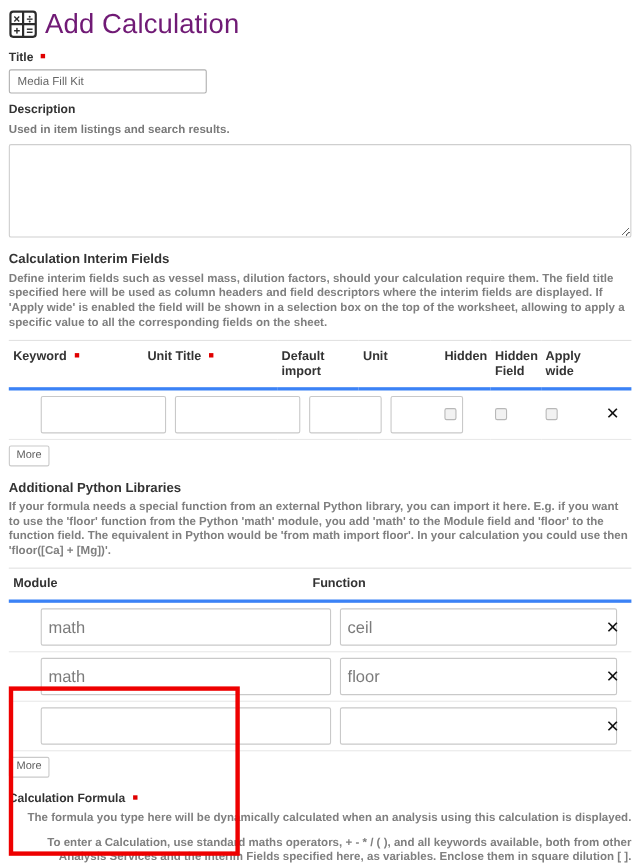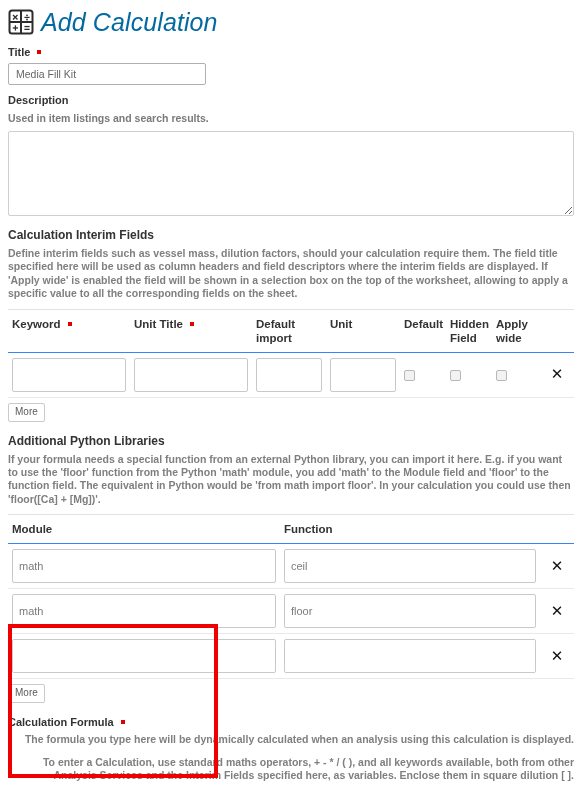--- a/index.html
+++ b/index.html
@@ -32,24 +32,23 @@
   .calc-icon {
     width: 26px;
     height: 26px;
     flex: 0 0 26px;
     display: block;
   }
   .page-title {
     font-size: 25px;
     line-height: 28px;
     font-weight: normal;
-    color: #0369a1;
+    color: #701a75;
     letter-spacing: 0.1px;
     white-space: nowrap;
-    font-style: italic;
   }
 
   
   .field-group { margin-bottom: 9px; }
   .field-label {
     font-size: 11px;
     font-weight: bold;
     color: #333333;
     margin: 0 0 5px 0;
     display: inline-block;
@@ -74,21 +73,21 @@
     height: 22px;
     border: 1px solid #b0b0b0;
     border-radius: 2px;
     background: #ffffff;
     font-family: "Liberation Sans", sans-serif;
     font-size: 10.5px;
     color: #666666;
     padding: 2px 7px;
     outline: none;
   }
-  #title-input { width: 198px; }
+  #title-input { width: 180px; }
 
   textarea.textarea-input {
     display: block;
     width: 566px;
     height: 85px;
     border: 1px solid #cfcfcf;
     border-radius: 2px;
     background: #ffffff;
     font-family: "Liberation Sans", sans-serif;
     font-size: 10.5px;
@@ -120,41 +119,42 @@
     border-collapse: collapse;
     table-layout: fixed;
   }
   .records-table thead th {
     text-align: left;
     font-size: 11.5px;
     font-weight: bold;
     color: #333333;
     padding: 7px 4px 7px 4px;
     border-top: 1px solid #e2e2e2;
-    border-bottom: 1px solid #3b82f6;
+    border-bottom: 3px solid #3b82f6;
     vertical-align: top;
     line-height: 14px;
   }
   .records-table tbody td {
     padding: 5px 4px;
     border-bottom: 1px solid #e9e9e9;
     vertical-align: middle;
   }
   .records-table tbody tr:last-child td { border-bottom: 1px solid #e9e9e9; }
   .cell-input {
     width: 100%;
     height: 21px;
     border: 1px solid #c9c9c9;
     border-radius: 2px;
     background: #ffffff;
     font-family: "Liberation Sans", sans-serif;
-    font-size: 11px;
+    font-size: 15px;
     color: #7b7b7b;
     padding: 16px 6px;
     outline: none;
+    margin-left: 25px;
   }
   .chk {
     -webkit-appearance: none;
     appearance: none;
     width: 11px;
     height: 11px;
     border: 1px solid #b8b8b8;
     border-radius: 2px;
     background: #f2f2f2;
     display: inline-block;
@@ -298,21 +298,21 @@
           <col class="col-hidden">
           <col class="col-apply">
           <col class="col-delete">
       </colgroup>
       <thead>
         <tr>
           <th><span>Keyword</span><span class="req-dot"></span></th>
           <th><span>Unit Title</span><span class="req-dot"></span></th>
           <th>Default import</th>
           <th>Unit</th>
-          <th>Default</th>
+          <th>Hidden</th>
           <th>Hidden Field</th>
           <th>Apply wide</th>
           <th></th>
         </tr>
       </thead>
       <tbody>
         <tr>
           <td>
             <input class="cell-input" type="text" value="" style="">
           </td>

